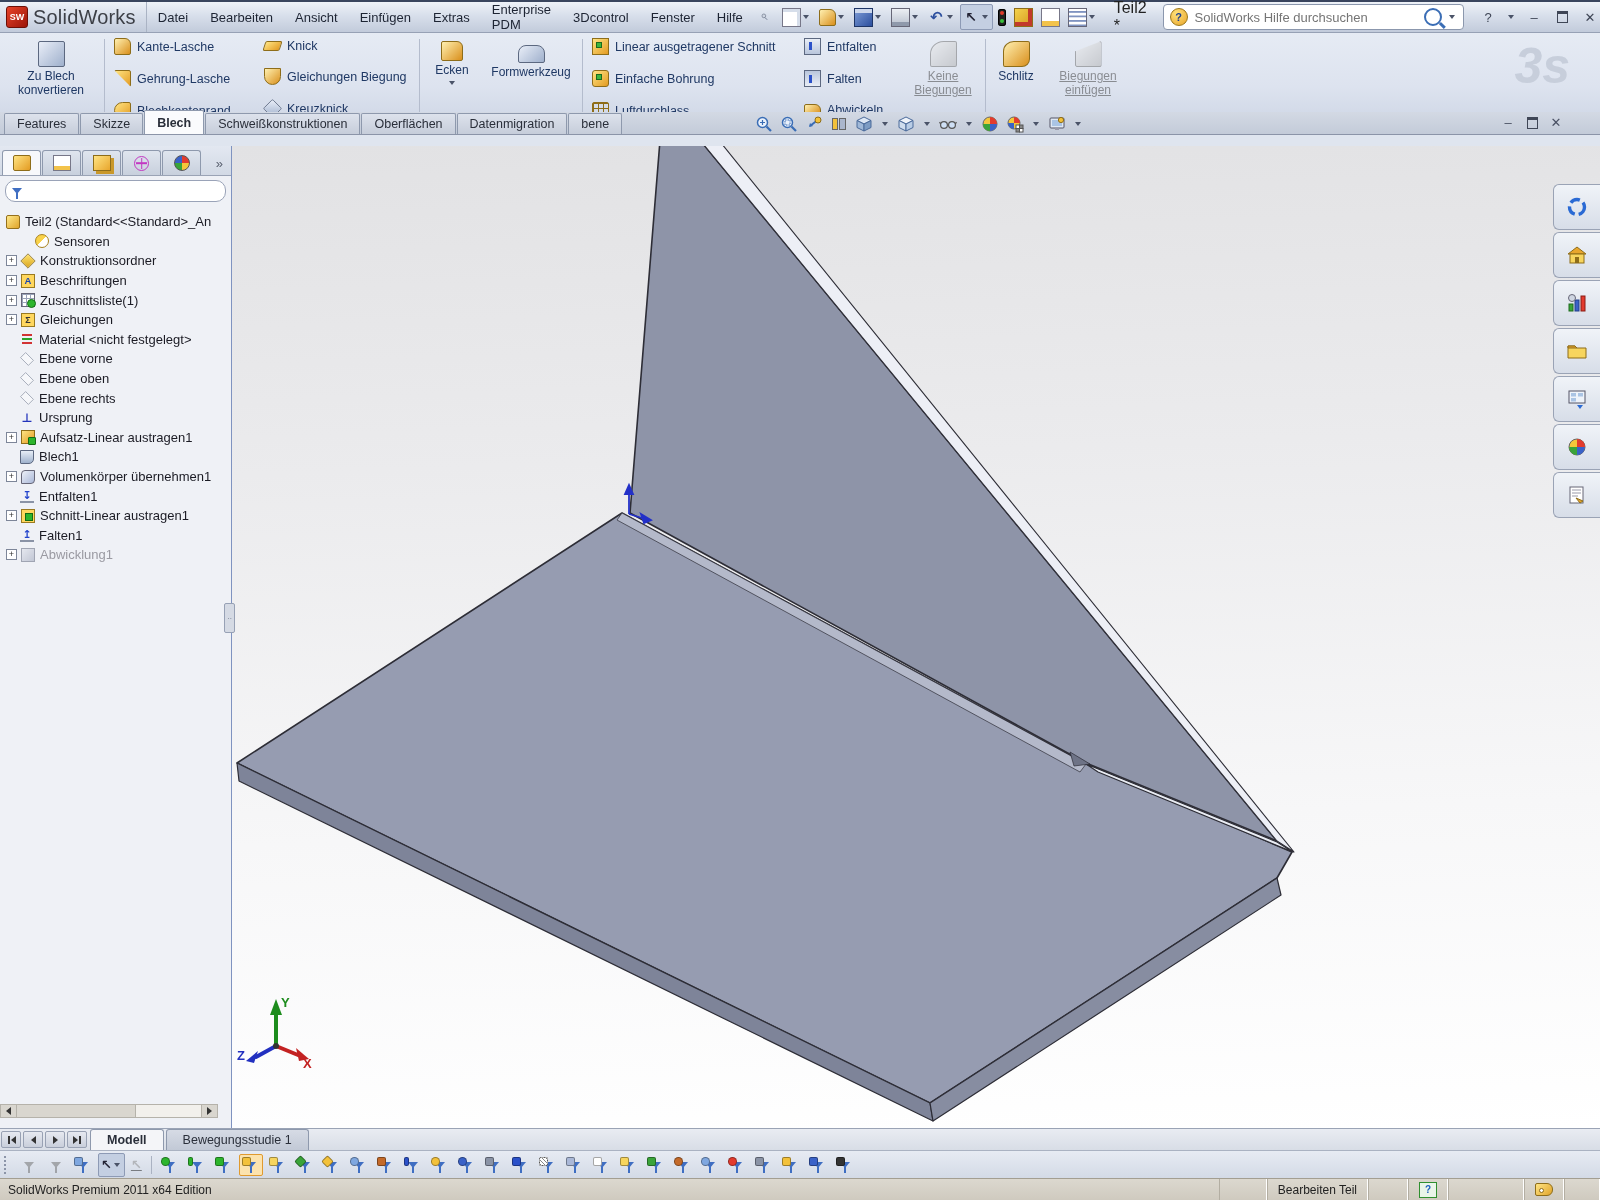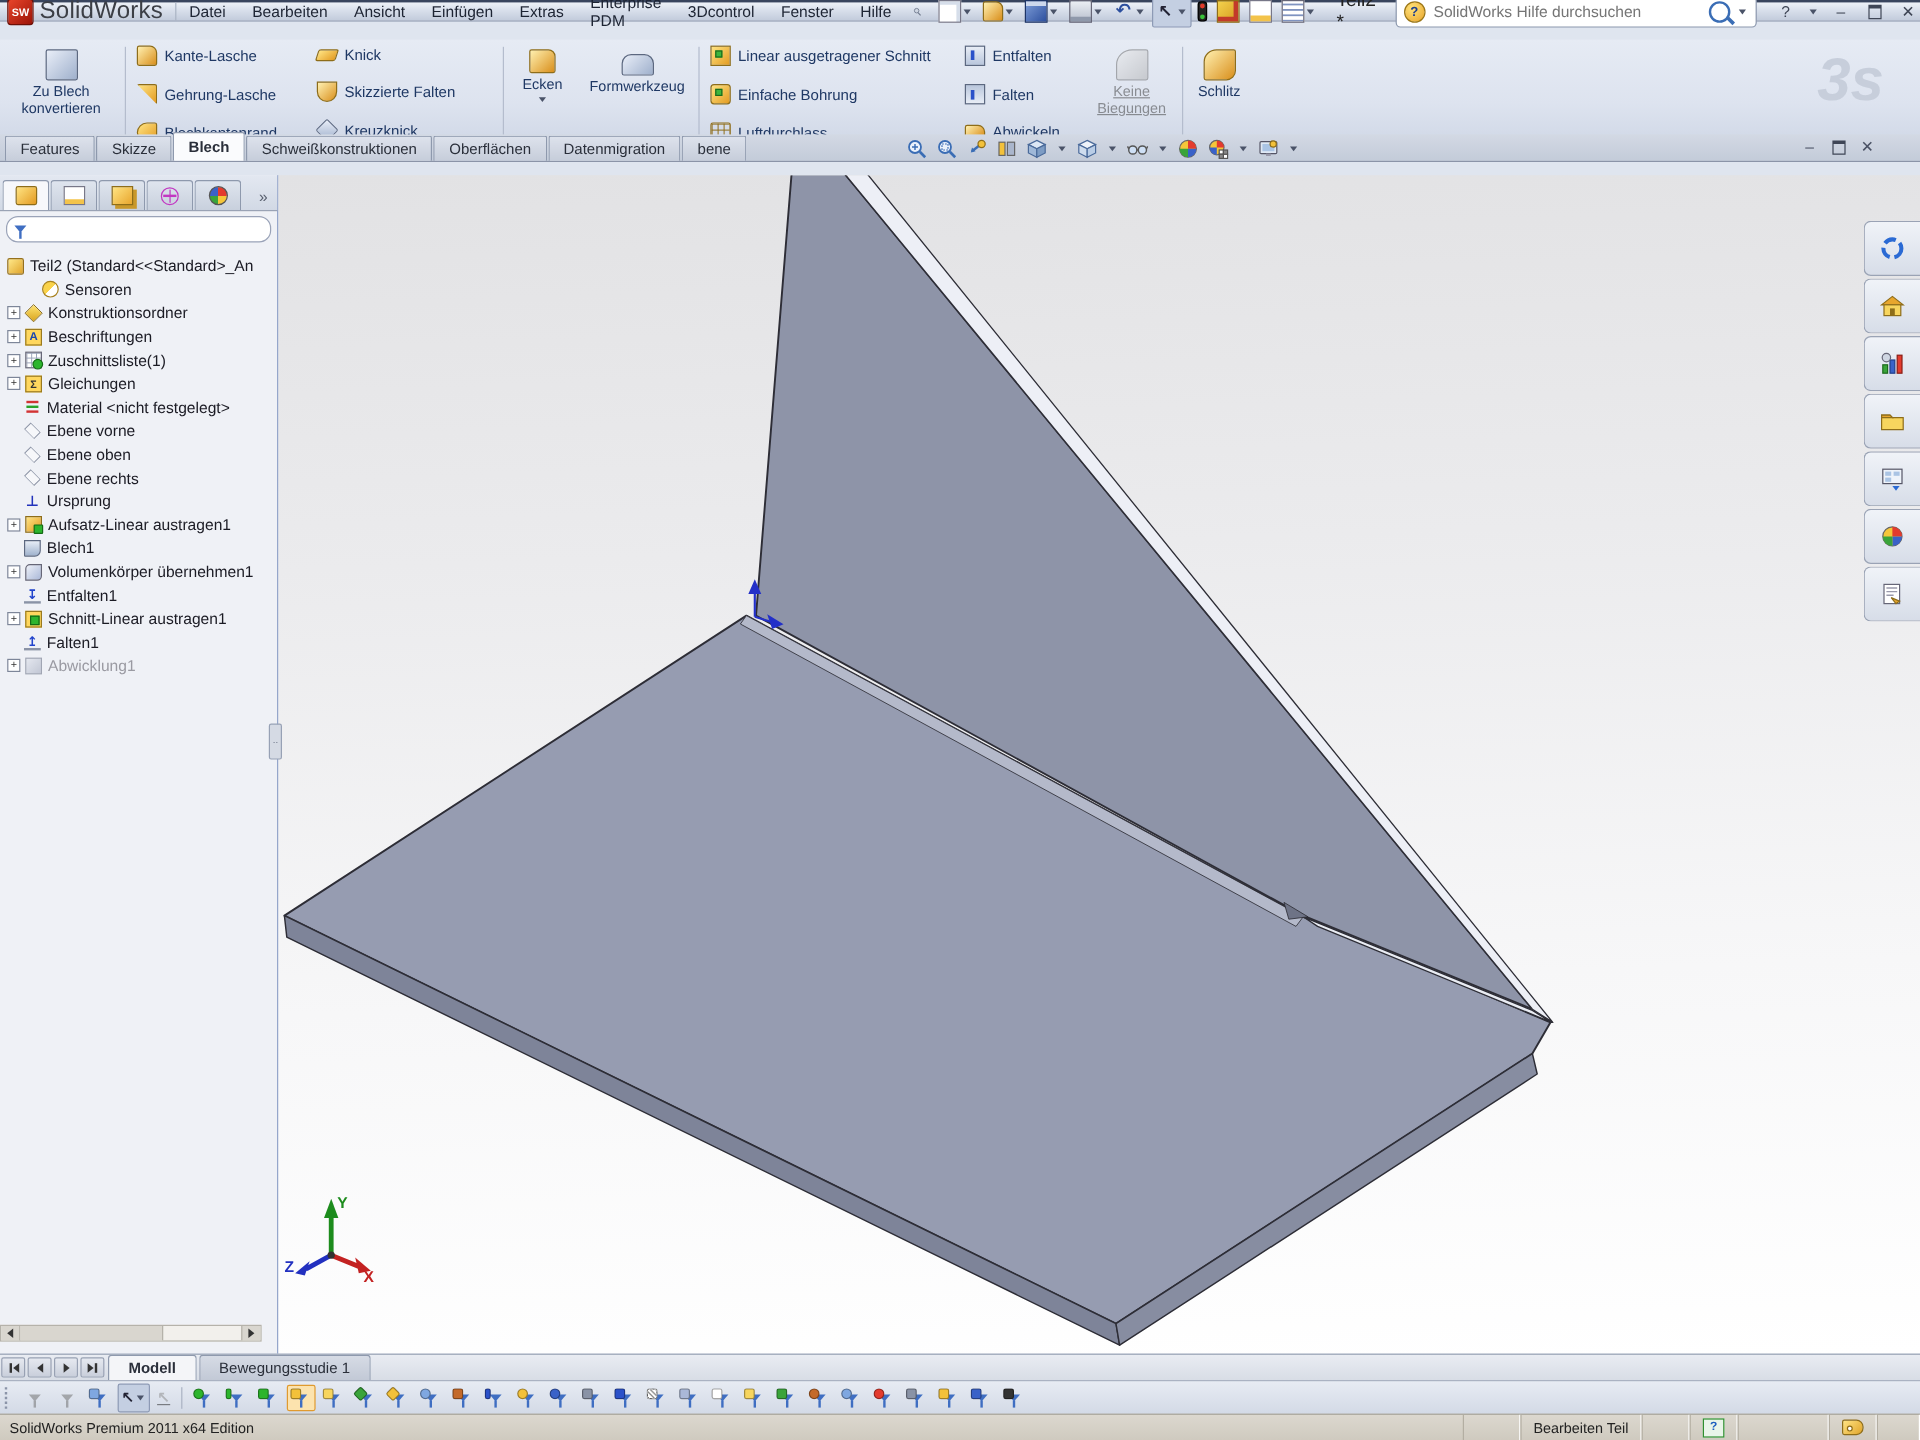--- a/index.html
+++ b/index.html
@@ -1,19 +1,19 @@
 <!DOCTYPE html>
 <html><head>
 <meta charset="utf-8">
 <style>
   html,body{margin:0;padding:0;width:1600px;height:1200px;overflow:hidden;
     font-family:"Liberation Sans","DejaVu Sans",sans-serif;font-size:13px;color:#1b1b24;}
   #app{position:relative;width:1600px;height:1200px;background:#dfe5ef;}
   
-  .menubar{position:absolute;left:0;top:0;width:1600px;height:18px;box-sizing:border-box;
+  .menubar{position:absolute;left:0;top:0;width:1600px;height:33px;box-sizing:border-box;
     background:linear-gradient(180deg,#eef2f8 0%,#d8dfeb 45%,#c2cbdb 100%);
     border-top:2px solid #39455e;border-bottom:1px solid #97a1b5;display:flex;align-items:center;}
   .logo{display:flex;align-items:center;gap:5px;padding:0 10px 0 6px;border-right:1px solid #aab3c4;height:100%;}
   .logo-cube{width:20px;height:20px;background:linear-gradient(135deg,#e8442a,#9c1408);border:1px solid #6d0f06;
     border-radius:3px;color:#fff;font-size:9px;font-weight:bold;display:flex;align-items:center;justify-content:center;}
   .logo-text{font-size:20px;font-weight:normal;color:#3c3f46;letter-spacing:.2px;}
   .menu-item{padding:0 11px;height:100%;display:flex;align-items:center;cursor:default;color:#1d2433;}
   .pin{width:16px;height:16px;margin:0 6px;}
   .qabar{display:flex;align-items:center;gap:2px;margin-left:4px;}
   .qbtn{display:flex;align-items:center;height:24px;padding:0 2px;border:1px solid transparent;border-radius:2px;}
@@ -269,21 +269,21 @@
           <span>Blechkantenrand</span>
         </div>
     </div>
     <div class="btn-col" style="width:160px">
       <div class="btn-sm">
           <span class="ri gold" style="transform:skewX(-18deg);height:10px;"></span>
           <span>Knick</span>
         </div>
       <div class="btn-sm">
           <span class="ri gold2" style="border-radius:0 0 50% 50%;"></span>
-          <span>Skizzierte Falten</span>
+          <span>Gleichungen Biegung</span>
         </div>
       <div class="btn-sm">
           <span class="ri steel" style="transform:rotate(45deg) scale(.8);"></span>
           <span>Kreuzknick</span>
         </div>
     </div>
     <div class="rsep"></div>
     <div class="btn-lg" style="width:58px">
       <span class="rI gold2" style="width:22px;height:20px;"></span>
       <span>Ecken</span>
@@ -323,20 +323,24 @@
         </div>
     </div>
     <div class="btn-lg disabled" style="width:78px">
       <span class="rI steel" style="border-radius:50% 2px 2px 2px;"></span>
       <span>Keine Biegungen</span>
     </div>
     <div class="rsep"></div>
     <div class="btn-lg" style="width:54px">
       <span class="rI gold2" style="border-radius:40% 2px 8px 2px;"></span>
       <span>Schlitz</span>
+    </div>
+    <div class="btn-lg disabled" style="width:86px">
+      <span class="rI steel" style="clip-path:polygon(0 40%,100% 0,100% 100%,0 100%);"></span>
+      <span>Biegungen einfügen</span>
     </div>
     <span class="ds-logo">3s</span>
   </div>
 
   <div class="tabrow">
     <div class="tabs">
       <span class="tab">Features</span>
       <span class="tab">Skizze</span>
       <span class="tab active">Blech</span>
       <span class="tab">Schweißkonstruktionen</span>

